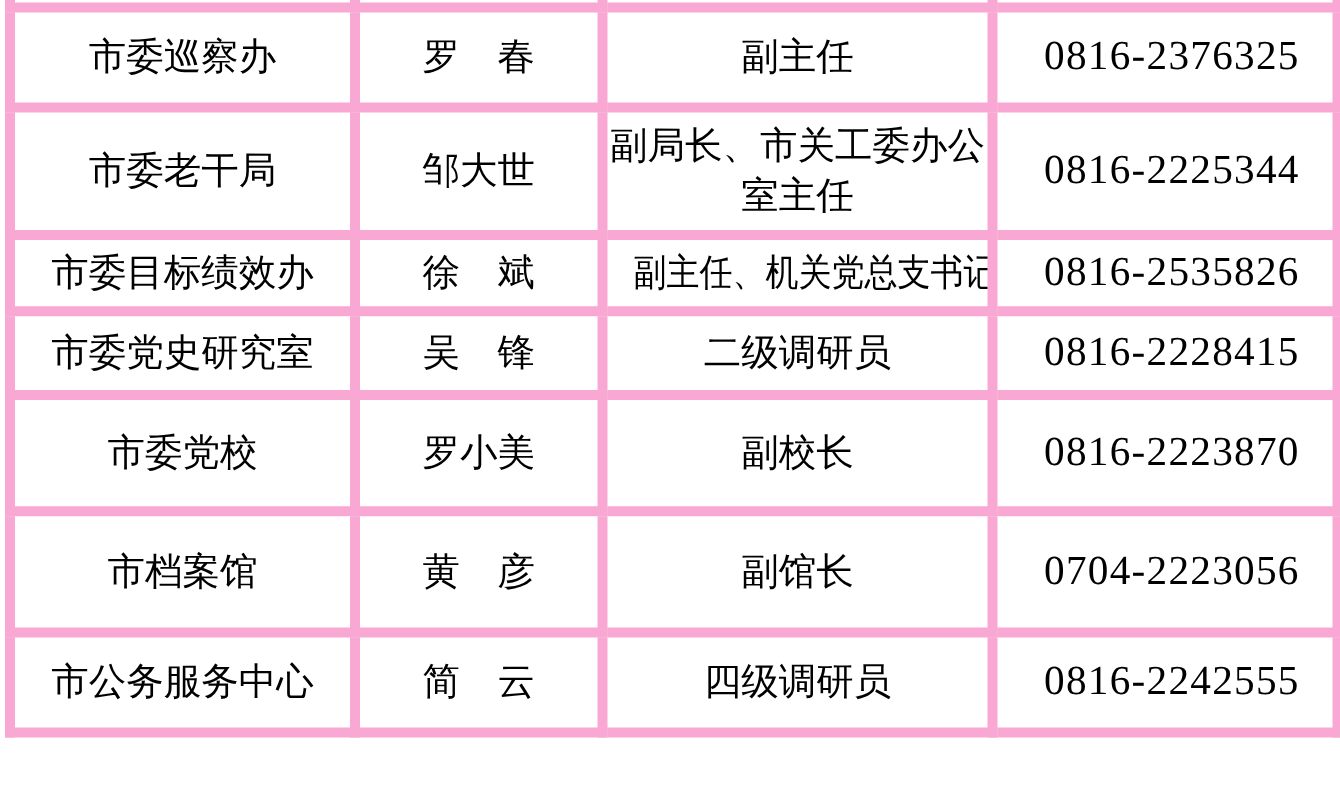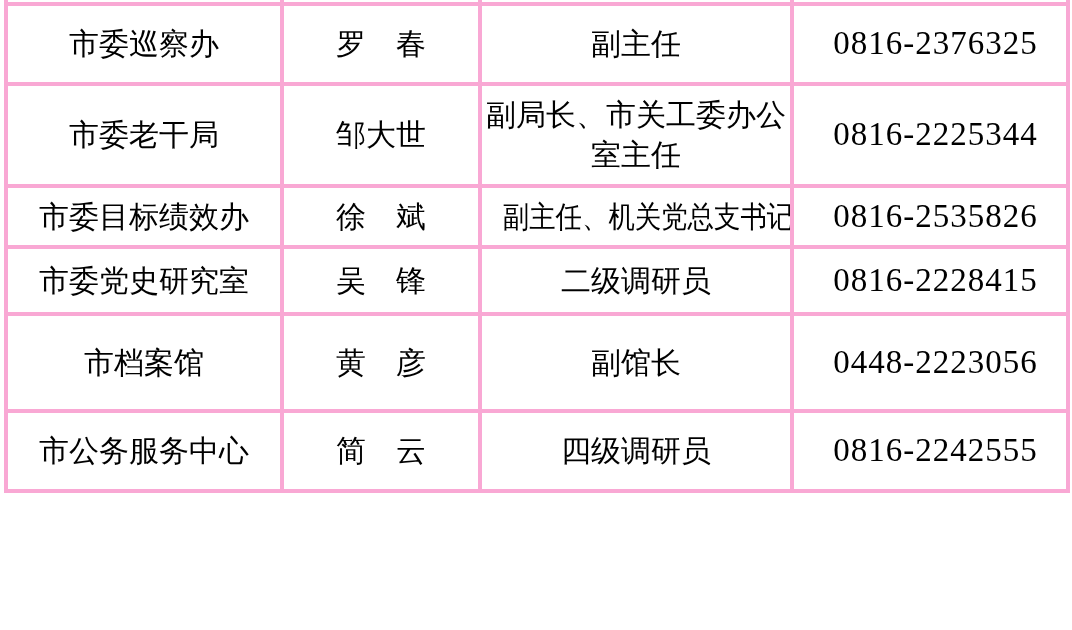--- a/index.html
+++ b/index.html
@@ -19,21 +19,21 @@
   }
   table.contacts {
     position: absolute;
     left: 4px;
     top: 0;
     width: 1062px;
     border-collapse: collapse;
     table-layout: fixed;
   }
   td {
-    border: 4px solid #f9a8d4;
+    border: 8px solid #f9a8d4;
     text-align: center;
     vertical-align: middle;
     font-size: 30px;
     color: #000000;
     padding: 0 1px;
     overflow: hidden;
     line-height: 1.32;
   }
   
   tr.stub td {
@@ -90,25 +90,31 @@
         <td>徐　斌</td>
         <td><span class="scalex">副主任、机关党总支书记</span></td>
         <td class="phone">0816-2535826</td>
       </tr>
       <tr style="height:67px">
         <td>市委党史研究室</td>
         <td>吴　锋</td>
         <td>二级调研员</td>
         <td class="phone">0816-2228415</td>
       </tr>
+      <tr style="height:93px">
+        <td>市委党校</td>
+        <td>罗小美</td>
+        <td>副校长</td>
+        <td class="phone">0816-2223870</td>
+      </tr>
       <tr style="height:97px">
         <td>市档案馆</td>
         <td>黄　彦</td>
         <td>副馆长</td>
-        <td class="phone">0448-2223056</td>
+        <td class="phone">0704-2223056</td>
       </tr>
       <tr style="height:80px">
         <td>市公务服务中心</td>
         <td>简　云</td>
         <td>四级调研员</td>
         <td class="phone">0816-2242555</td>
       </tr>
     </tbody>
   </table>
 </div>

